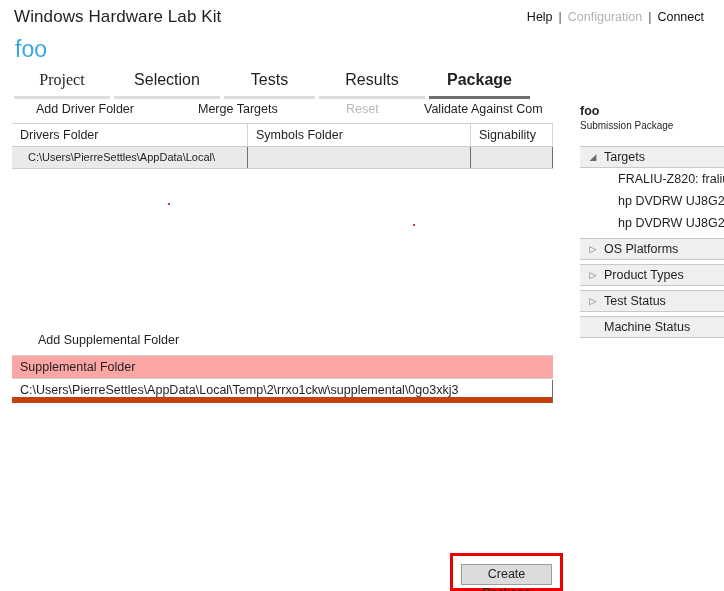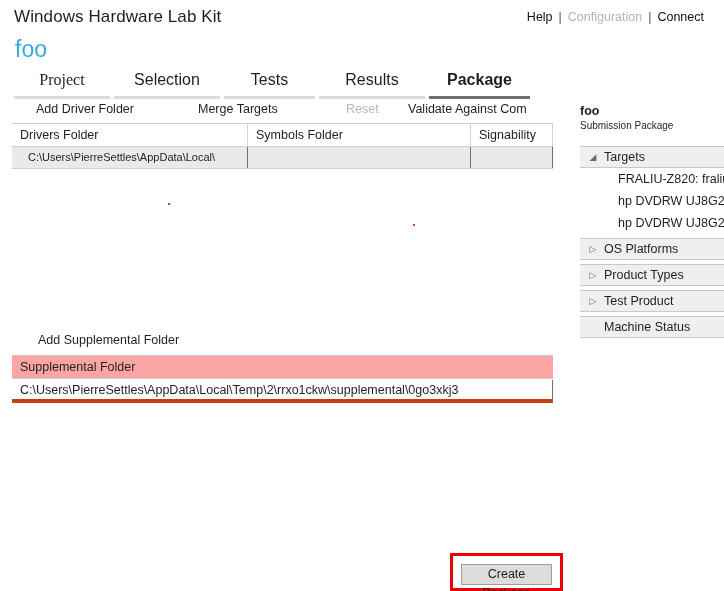--- a/index.html
+++ b/index.html
@@ -100,21 +100,21 @@
     font-size: 12.5px;
     color: #1f1f1f;
     white-space: nowrap;
     cursor: pointer;
     line-height: 18px;
   }
   .cmd.disabled { color: #b8b8b8; cursor: default; }
   .cmd-add-driver  { left: 24px; }
   .cmd-merge       { left: 186px; }
   .cmd-reset       { left: 334px; }
-  .cmd-validate    { left: 396px; }
+  .cmd-validate    { left: 412px; }
 
   
   .grid-drivers {
     position: absolute;
     left: 12px; top: 123px;
     width: 541px;
   }
   .grid-head {
     display: flex;
     height: 24px;
@@ -187,21 +187,21 @@
   .supp-head .gh {
     display: block;
     font-size: 12.5px;
     color: #1f1f1f;
     line-height: 23px;
     padding-left: 8px;
     white-space: nowrap;
   }
   .supp-row {
     height: 24px;
-    border-bottom: 4px solid #c2410c;
+    border-bottom: 6px solid #c2410c;
     background: #ffffff;
     position: relative;
   }
   .supp-row .gc {
     display: block;
     font-size: 12.5px;
     color: #1f1f1f;
     line-height: 23px;
     padding-left: 8px;
     white-space: nowrap;
@@ -396,21 +396,21 @@
       <div class="rp-gap"></div>
 
       <div class="rp-section-head">
         <span class="rp-arrow">▷</span>
         <span class="rp-name">Product Types</span>
       </div>
       <div class="rp-gap"></div>
 
       <div class="rp-section-head">
         <span class="rp-arrow">▷</span>
-        <span class="rp-name">Test Product</span>
+        <span class="rp-name">Test Status</span>
       </div>
       <div class="rp-gap"></div>
 
       <div class="rp-section-head no-arrow">
         <span class="rp-name">Machine Status</span>
       </div>
 
     </div>
   </div>
 

